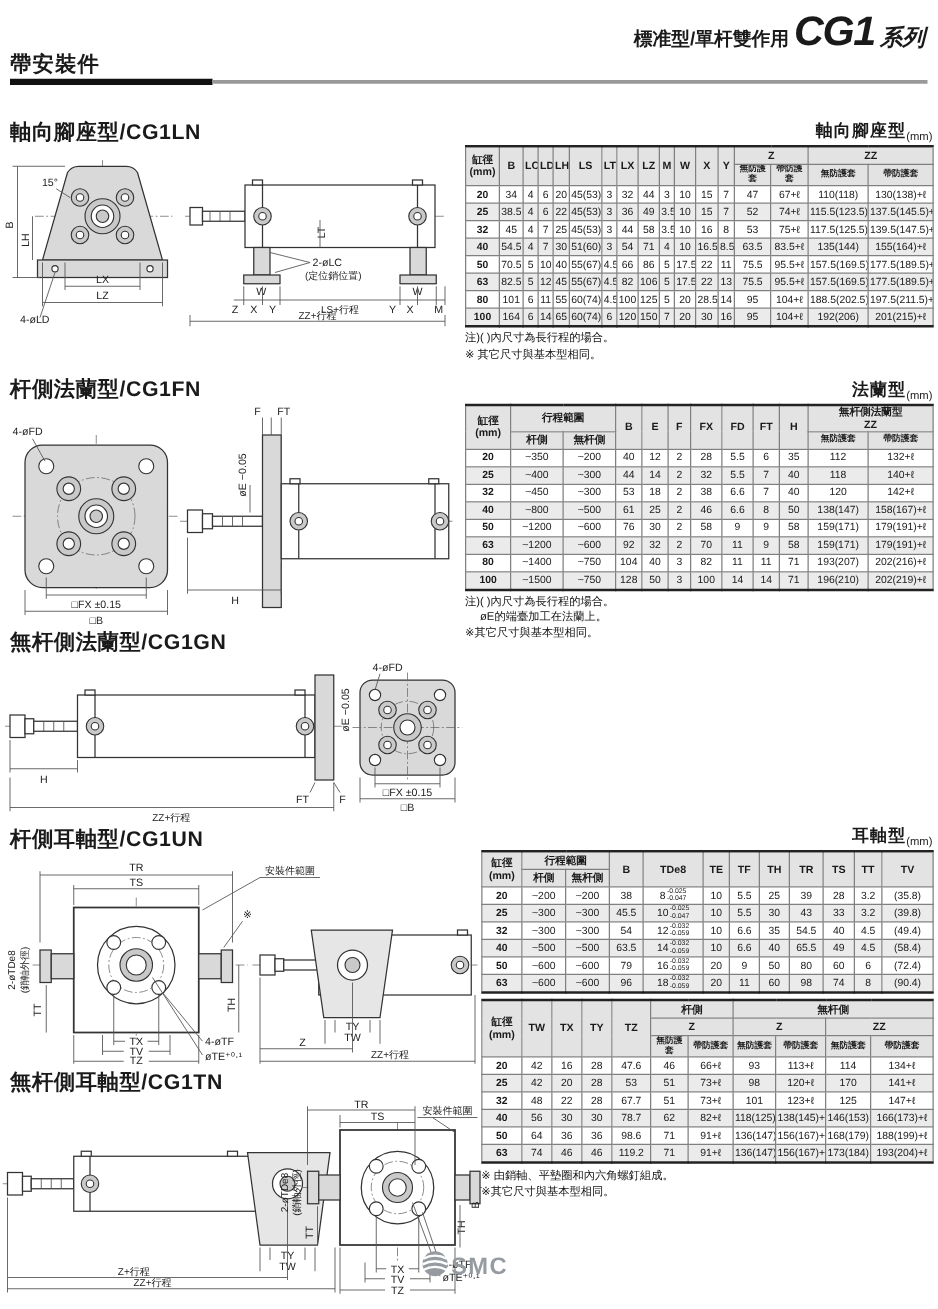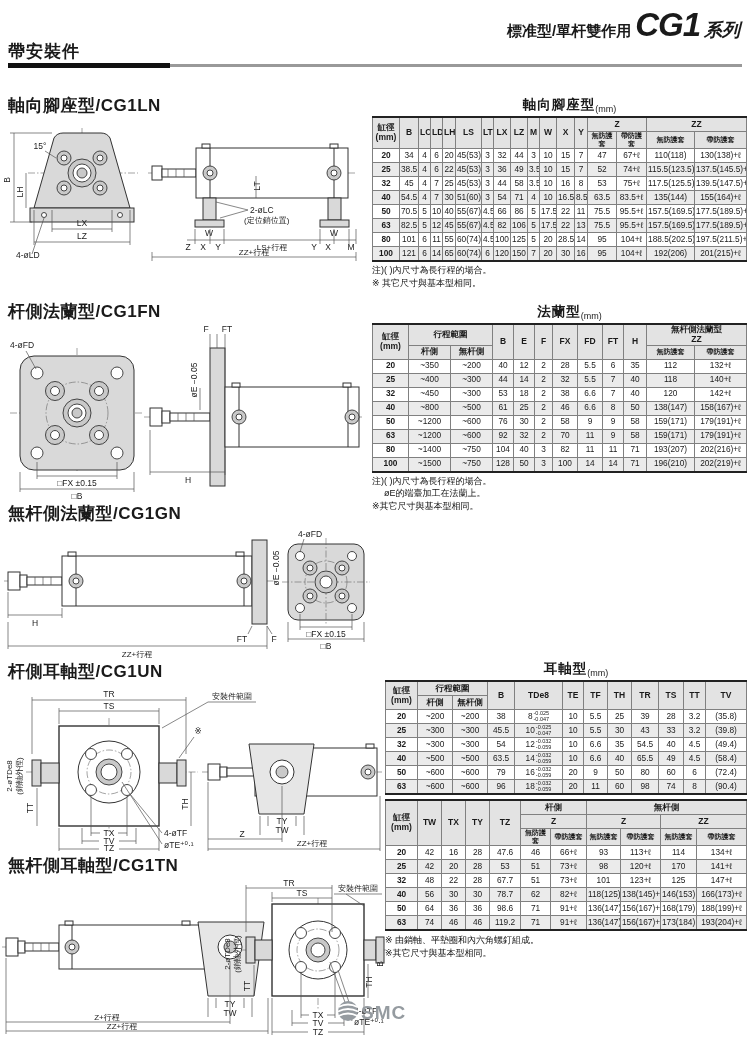--- a/index.html
+++ b/index.html
@@ -12,21 +12,21 @@
   .series-name{font-size:33px;font-weight:bold;font-style:italic;letter-spacing:-1px;}
   .series-suf{font-size:18px;font-weight:bold;font-style:italic;}
   .mount-head{top:40px;left:8px;font-size:17px;font-weight:bold;letter-spacing:1px;}
   .rule{top:63px;left:8px;width:734px;height:5px;display:flex;align-items:center;}
   .rule .blk{width:162px;height:5px;background:#111;}
   .rule .gry{flex:1;height:2.5px;background:#999;}
   
   .sec-title{font-size:17px;font-weight:bold;letter-spacing:.5px;}
   
   .tblock{position:absolute;}
-  .ttitle-row{display:flex;justify-content:center;align-items:flex-end;margin-bottom:2px;margin-left:21px;}
+  .ttitle-row{display:flex;justify-content:flex-end;align-items:flex-end;margin-bottom:2px;margin-left:21px;}
   .ttitle{font-size:13.5px;font-weight:bold;letter-spacing:1px;}
   .unit{font-size:9px;color:#222;}
   table.dim{border-collapse:collapse;width:100%;table-layout:fixed;
             border-top:2px solid #222;border-bottom:2px solid #222;}
   table.dim th,table.dim td{border:1px solid #808080;font-size:8.5px;text-align:center;
             padding:0 1px;line-height:1.15;height:13px;overflow:hidden;white-space:nowrap;}
   table.dim thead th{background:#e3e3e3;font-weight:bold;white-space:pre-line;}
   table.dim thead th.sub{font-size:7px;font-weight:bold;}
   table.dim tbody tr:nth-child(even){background:#ebebeb;}
   table.dim td:first-child{font-weight:bold;}
@@ -622,21 +622,21 @@
             <td>20</td>
             <td>28.5</td>
             <td>14</td>
             <td>95</td>
             <td>104+ℓ</td>
             <td>188.5(202.5)</td>
             <td>197.5(211.5)+ℓ</td>
           </tr>
           <tr>
             <td>100</td>
-            <td>121</td>
+            <td>164</td>
             <td>6</td>
             <td>14</td>
             <td>65</td>
             <td>60(74)</td>
             <td>6</td>
             <td>120</td>
             <td>150</td>
             <td>7</td>
             <td>20</td>
             <td>30</td>

